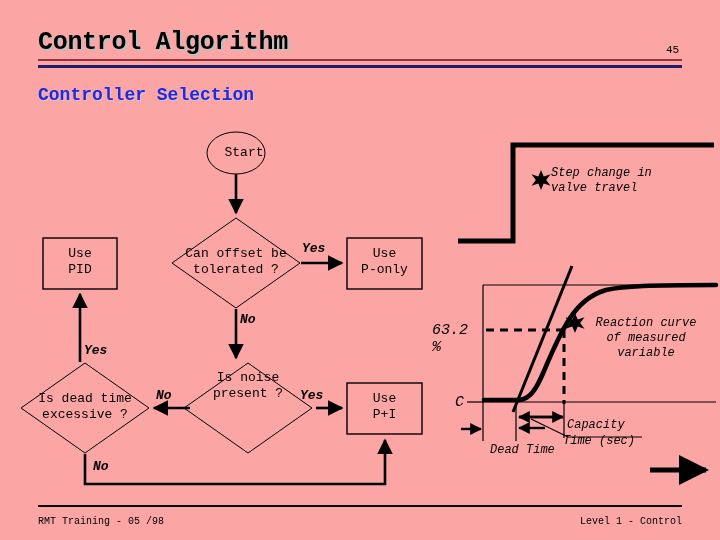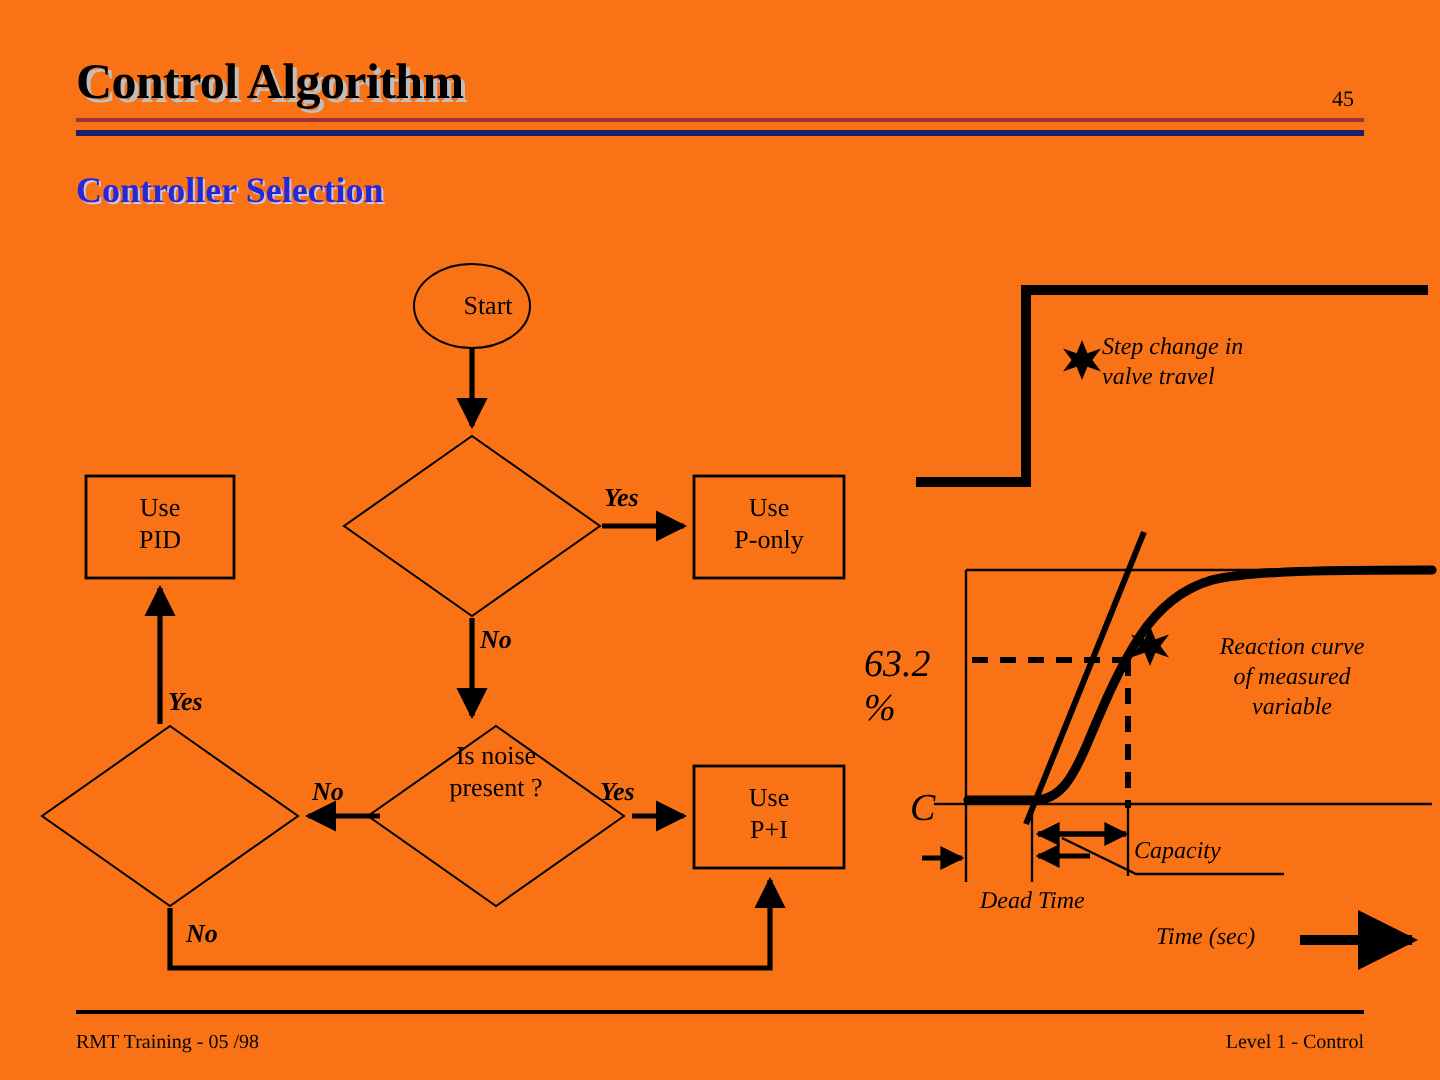--- a/index.html
+++ b/index.html
@@ -4,23 +4,23 @@
 <style>
   html, body {
     margin: 0;
     padding: 0;
     background: #ffffff;
   }
   #slide {
     position: relative;
     width: 720px;
     height: 540px;
-    background: #f97316;
+    background: #fca5a5;
     overflow: hidden;
-    font-family: Liberation Serif, serif;
+    font-family: Liberation Mono, monospace;
   }
 
   
   #slide-title {
     position: absolute;
     left: 38px;
     top: 28px;
     font-size: 25px;
     font-weight: bold;
     color: #000000;
@@ -118,21 +118,21 @@
   .chart-text {
     position: absolute;
     font-size: 12px;
     font-style: italic;
     color: #000000;
     line-height: 1.25;
     white-space: pre-line;
   }
   .axis-num {
     position: absolute;
-    font-size: 19px;
+    font-size: 15px;
     font-style: italic;
     color: #000000;
     line-height: 1.15;
     white-space: pre-line;
   }
 </style>
 </head>
 <body>
 
 <div id="slide">
@@ -239,24 +239,28 @@
       <path d="M 575 313 L 577.7 319.6 L 584.5 317.3 L 580.2 323 L 584.5 328.7 L 577.7 326.4
                L 575 333 L 572.3 326.4 L 565.5 328.7 L 569.8 323 L 565.5 317.3 L 572.3 319.6 Z"></path>
     </g>
   </svg>
 
   <div class="node-label" style="left:207px; top:145px; width:74px;">Start</div>
 
   <div class="node-label" style="left:43px; top:246px; width:74px;">Use
 PID</div>
 
+  <div class="node-label" style="left:176px; top:246px; width:120px;">Can offset be
+tolerated ?</div>
 
   <div class="node-label" style="left:347px; top:246px; width:75px;">Use
 P-only</div>
 
+  <div class="node-label" style="left:25px; top:391px; width:120px;">Is dead time
+excessive ?</div>
 
   <div class="node-label" style="left:190px; top:370px; width:116px;">Is noise
 present ?</div>
 
   <div class="node-label" style="left:347px; top:391px; width:75px;">Use
 P+I</div>
 
   <div class="branch-label" style="left:302px; top:241px;">Yes</div>
   <div class="branch-label" style="left:240px; top:312px;">No</div>
   <div class="branch-label" style="left:84px; top:343px;">Yes</div>
@@ -273,19 +277,19 @@
 
   <div class="axis-num right-al" style="left:432px; top:322px; width:48px;">63.2
 %</div>
 
   <div class="axis-num" style="left:455px; top:394px; width:14px;">C</div>
 
   <div class="chart-text" style="left:455px; top:443px; width:96px;margin-left:35px;">Dead Time</div>
 
   <div class="chart-text" style="left:567px; top:418px; width:78px;">Capacity</div>
 
-  <div class="chart-text" style="left:563px; top:461px; width:84px;margin-left:15px;">Time (sec)</div>
+  <div class="chart-text" style="left:563px; top:434px; width:84px;">Time (sec)</div>
 
   <div class="footer-rule"></div>
   <div id="footer-left">RMT Training -  05 /98</div>
   <div id="footer-right">Level 1 - Control</div>
 
 </div>
 
 </body></html>

